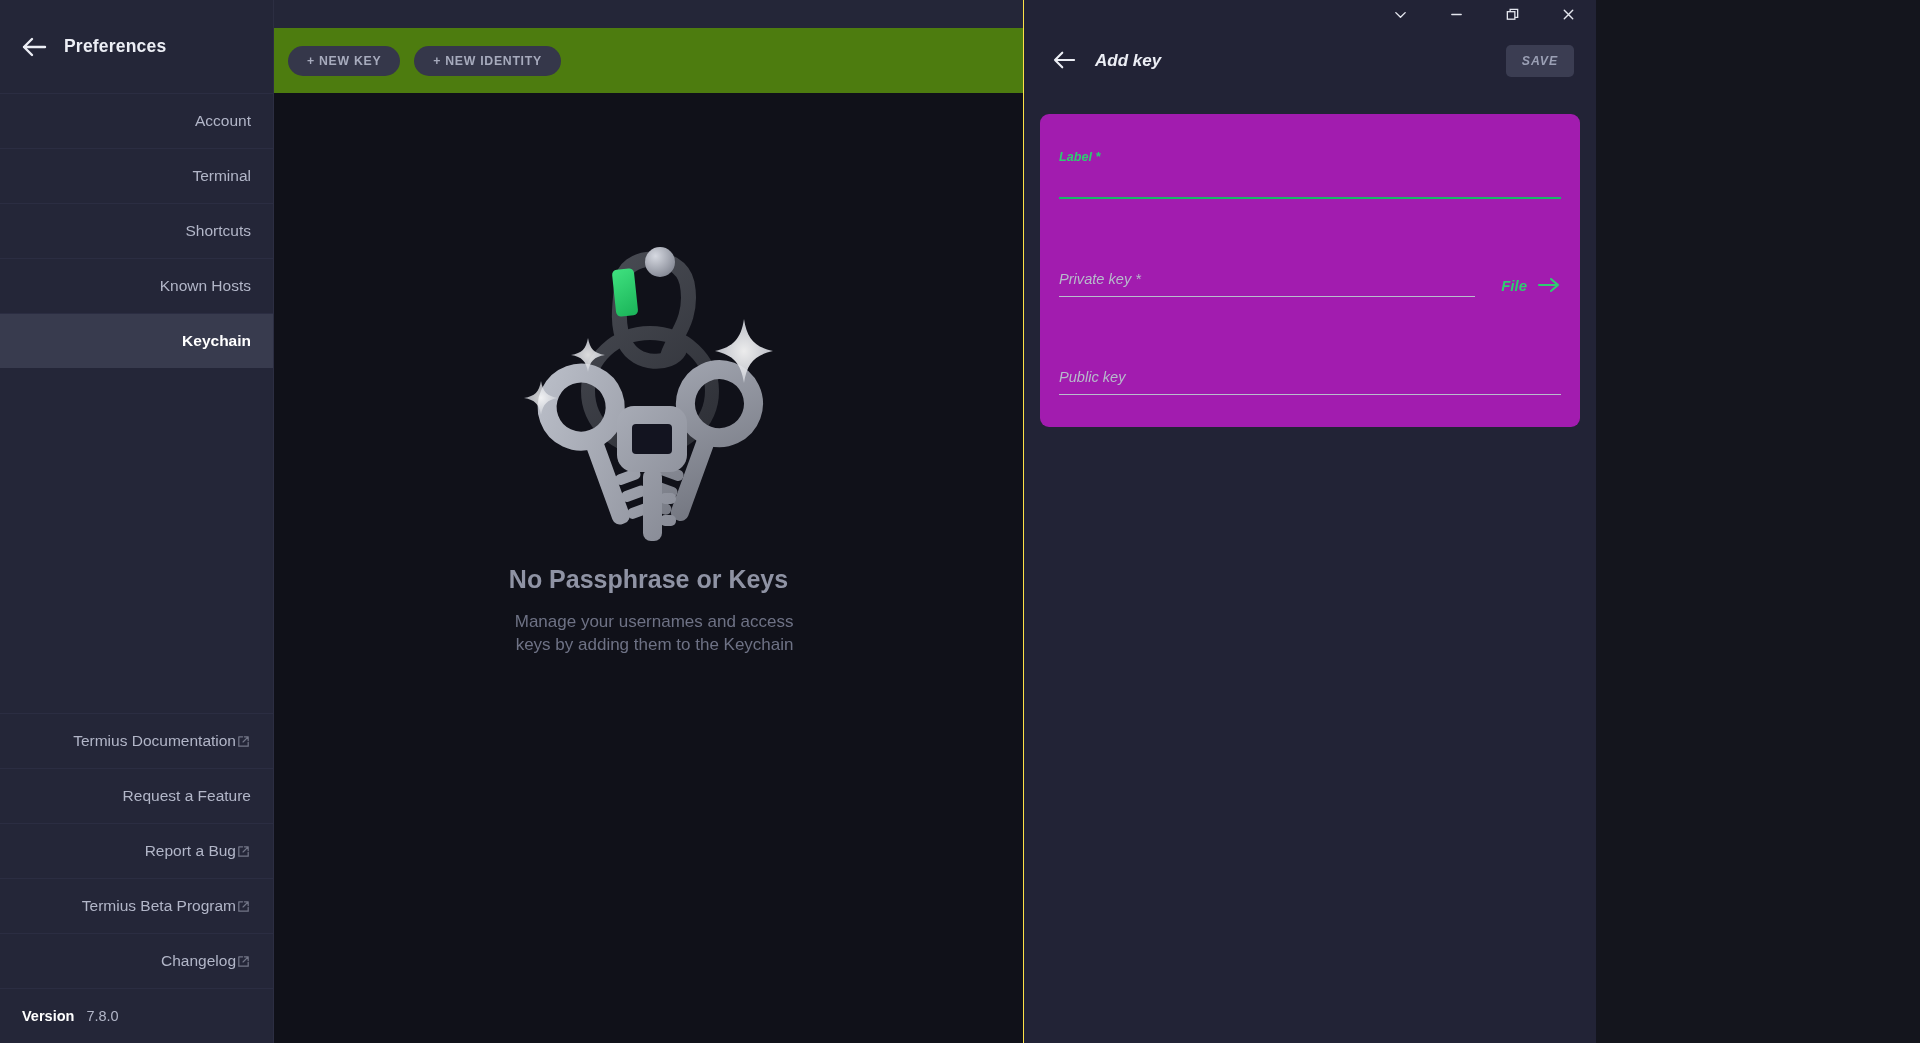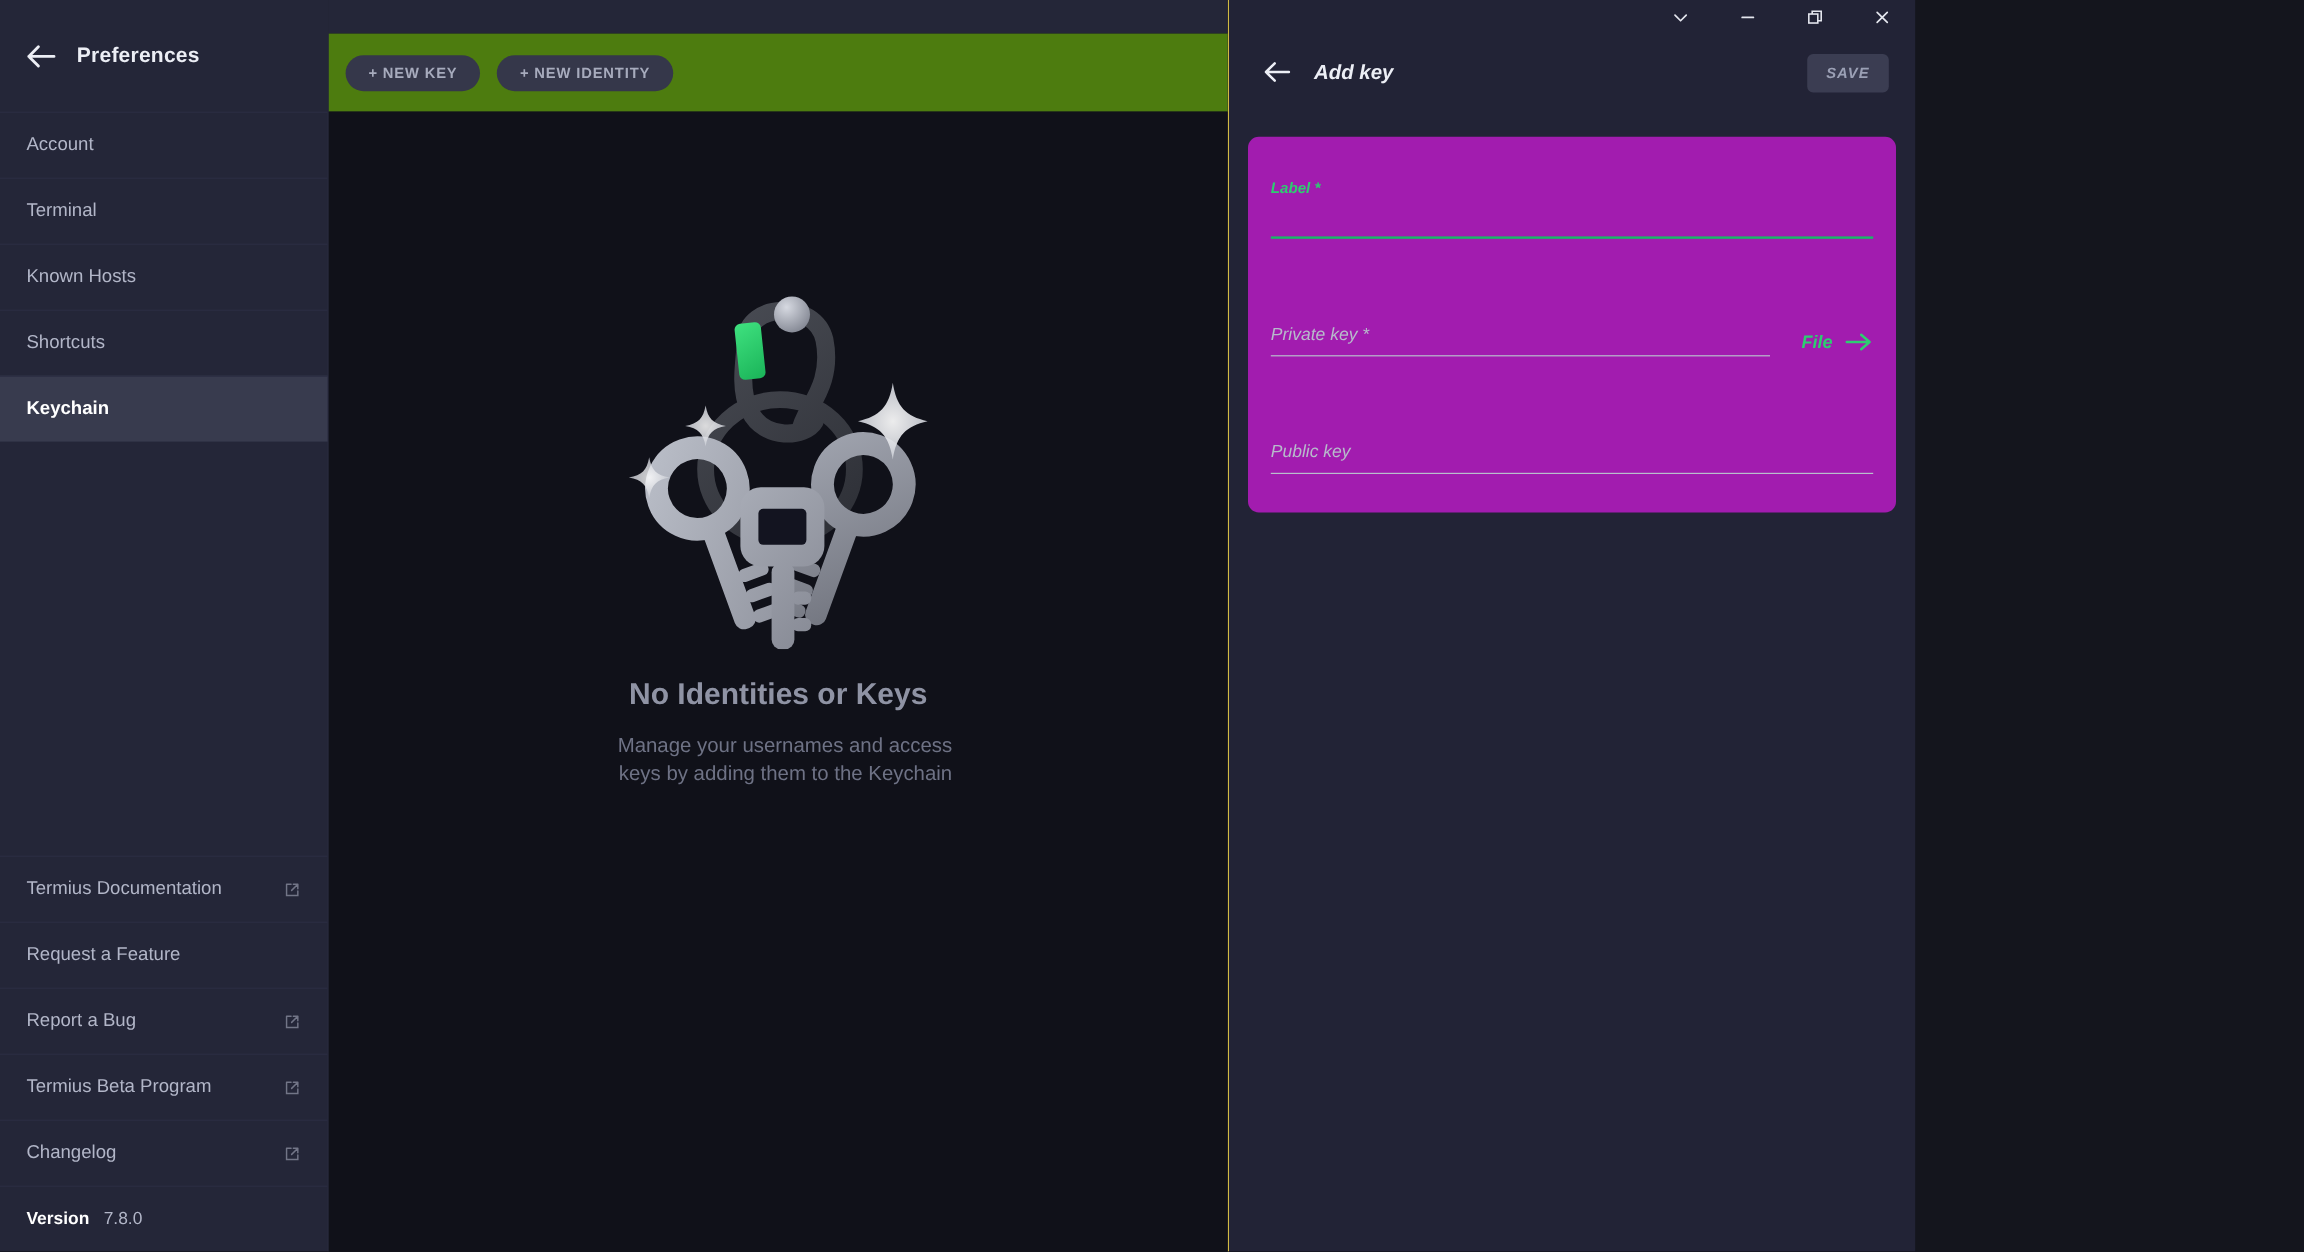--- a/index.html
+++ b/index.html
@@ -30,21 +30,21 @@
 
   .sb-list { display:flex; flex-direction:column; }
   .sb-item {
     height:55px; display:flex; align-items:center;
     padding:0 22px;
     border-top:1px solid #2b2d42;
     color:#b2b6c8; font-size:15.5px;
     position:relative;
   }
   .sb-item.selected { background:#383b4e; color:#ffffff; font-weight:bold; }
-  .sb-item .lbl { flex:1 1 auto; }
+  .sb-item .lbl { flex:1 1 auto;text-align:right; }
   .ext-icon { width:15px; height:15px; opacity:.55; flex:0 0 15px; }
 
   .sb-spacer { flex:1 1 auto; }
 
   .sb-bottom { display:flex; flex-direction:column; }
   .sb-ver {
     height:55px; display:flex; align-items:center; gap:12px;
     padding:0 22px; border-top:1px solid #2b2d42;
     font-size:15px;
   }
@@ -137,24 +137,24 @@
     </div>
 
     <div class="sb-list">
       <div class="sb-item">
         <span class="lbl">Account</span>
       </div>
       <div class="sb-item">
         <span class="lbl">Terminal</span>
       </div>
       <div class="sb-item">
+        <span class="lbl">Shortcuts</span>
+      </div>
+      <div class="sb-item">
         <span class="lbl">Known Hosts</span>
-      </div>
-      <div class="sb-item">
-        <span class="lbl">Shortcuts</span>
       </div>
       <div class="sb-item selected">
         <span class="lbl">Keychain</span>
       </div>
     </div>
 
     <div class="sb-spacer"></div>
 
     <div class="sb-bottom">
       <div class="sb-item">
@@ -272,21 +272,21 @@
             <rect x="124" y="238" width="19" height="72" rx="8" fill="url(#keyG)"></rect>
             <rect x="141" y="262" width="16" height="11" rx="5" fill="url(#keyG)"></rect>
             <rect x="141" y="284" width="16" height="11" rx="5" fill="url(#keyG)"></rect>
           </g>
 
           <path d="M225 88 C228 108, 236 116, 254 120 C236 124, 228 132, 225 152 C222 132, 214 124, 196 120 C214 116, 222 108, 225 88Z" fill="url(#sparkG)" opacity=".92"></path>
           <path d="M69 107 C71 118, 75 122, 86 124 C75 126, 71 130, 69 141 C67 130, 63 126, 52 124 C63 122, 67 118, 69 107Z" fill="url(#sparkG)" opacity=".85"></path>
           <path d="M22 150 C24 161, 28 165, 39 167 C28 169, 24 173, 22 184 C20 173, 16 169, 5 167 C16 165, 20 161, 22 150Z" fill="url(#sparkG)" opacity=".8"></path>
         </svg>
       </span>
-      <div class="empty-title">No Identities or Keys</div>
+      <div class="empty-title">No Passphrase or Keys</div>
       <div class="empty-sub">Manage your usernames and access keys by adding them to the Keychain</div>
     </div>
   </main>
 
   <aside class="rpanel">
     <div class="win-ctrl">
       <span class="wbtn">
         <svg width="15" height="15" viewBox="0 0 16 16" fill="none">
             <path d="M3 6l5 5 5-5" stroke="#e4e6ee" stroke-width="1.5" stroke-linecap="round" stroke-linejoin="round"></path>
           </svg>

